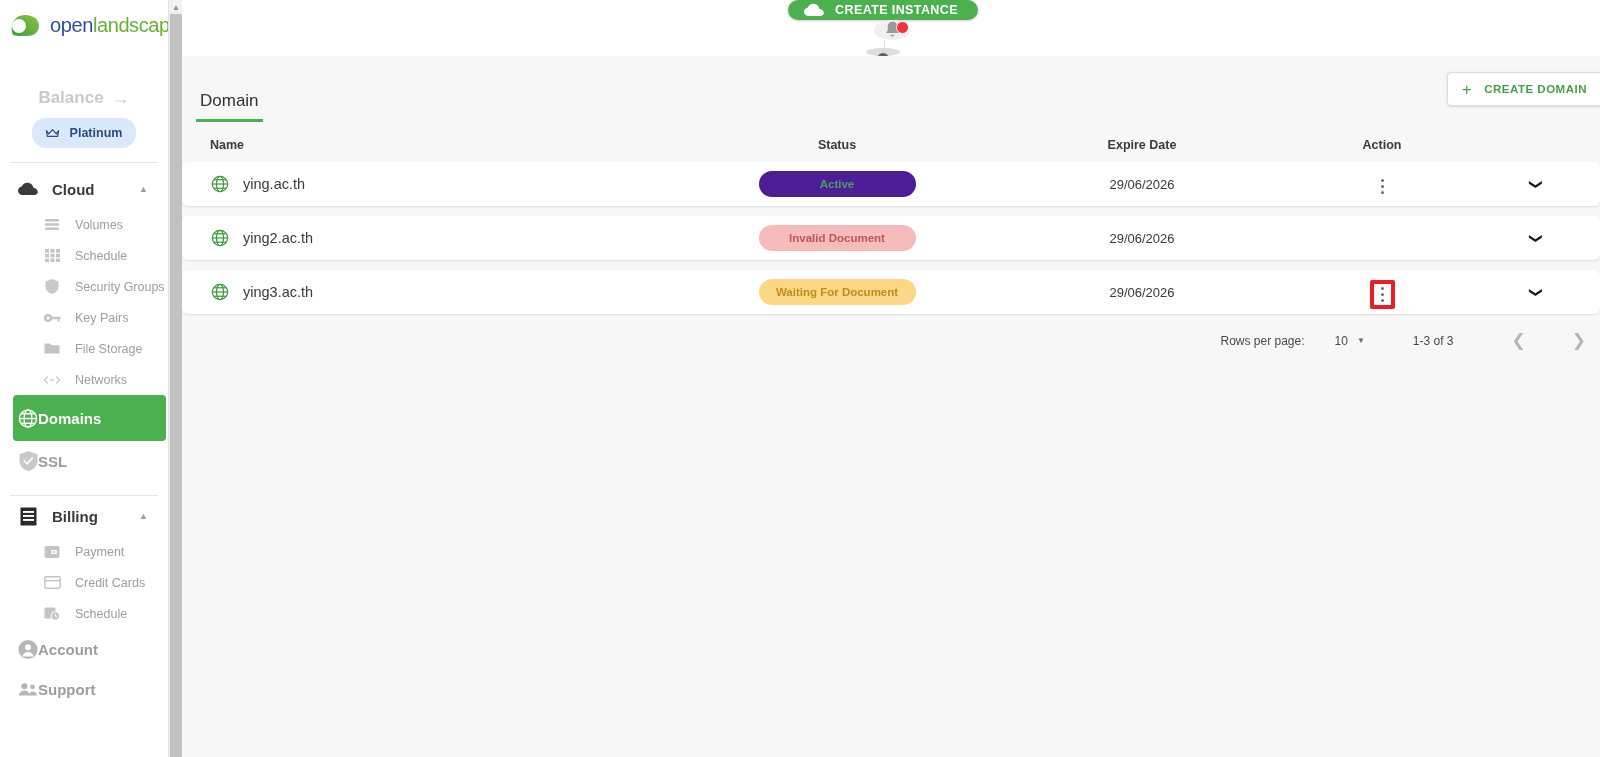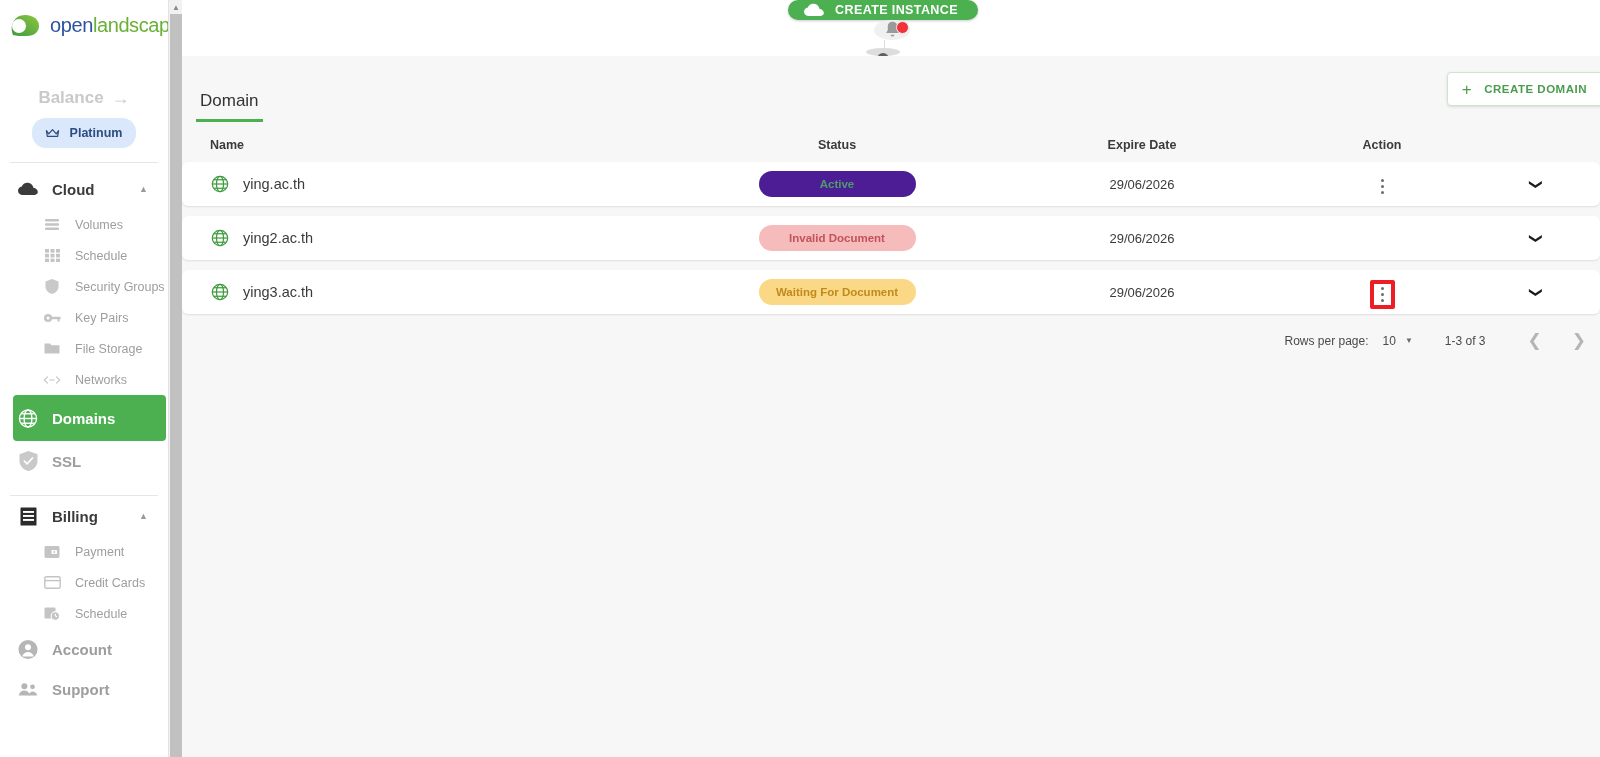--- a/index.html
+++ b/index.html
@@ -44,21 +44,21 @@
   }
   .nav-group-header .chev {
     position: absolute; right: 20px; color: #9a9a9a; font-size: 11px;
   }
   .nav-sub {
     display: flex; align-items: center; height: 31px; padding-left: 42px;
     gap: 13px; color: #9e9e9e; font-size: 12.5px; cursor: pointer;
   }
   .nav-item {
     display: flex; align-items: center; height: 40px; padding-left: 18px;
-    gap: 14px; color: #9e9e9e; font-size: 15px; font-weight: 600; cursor: pointer;
+    color: #9e9e9e; font-size: 15px; font-weight: 600; cursor: pointer;
   }
   .nav-item.active {
     background: #4caf50; color: #ffffff; border-radius: 4px;
     margin: 0 2px 0 13px; padding-left: 5px; height: 46px; font-weight: 700;
   }
   .nav-item.active .ico { margin-left: 0px; }
   .ico { width: 20px; height: 20px; display:inline-flex; align-items:center; justify-content:center; flex:none; }
   .ico svg { display: block; }
 
   
@@ -162,21 +162,21 @@
   .kebab {
     display: inline-flex; flex-direction: column; gap: 3px; align-items: center;
     cursor: pointer; padding: 6px 8px;
   }
   .kebab span { width: 3px; height: 3px; border-radius: 50%; background: #6b6b6b; }
   .kebab.highlight { border: 4px solid #ee1c24; padding: 3px 7px; border-radius: 2px; }
   .chev-row { color: #1b1b1b; font-size: 13px; cursor: pointer; }
 
   .pager {
     display: flex; align-items: center; justify-content: flex-end;
-    gap: 0; padding: 8px 14px 0 0; font-size: 12px; color: #4a4a4a;
+    gap: 16px; padding: 8px 14px 0 0; font-size: 12px; color: #4a4a4a;
   }
   .pager .lbl { margin-right: 14px; }
   .rpp { display: inline-flex; align-items: center; gap: 9px; cursor: pointer; }
   .rpp .tri { font-size: 8px; color: #6b6b6b; }
   .range { margin-left: 32px; }
   .pg-arrow {
     margin-left: 42px; color: #b5b5b5; font-size: 17px; cursor: pointer; line-height:1;
   }
   .pg-arrow.next { margin-left: 30px; }
 </style>

